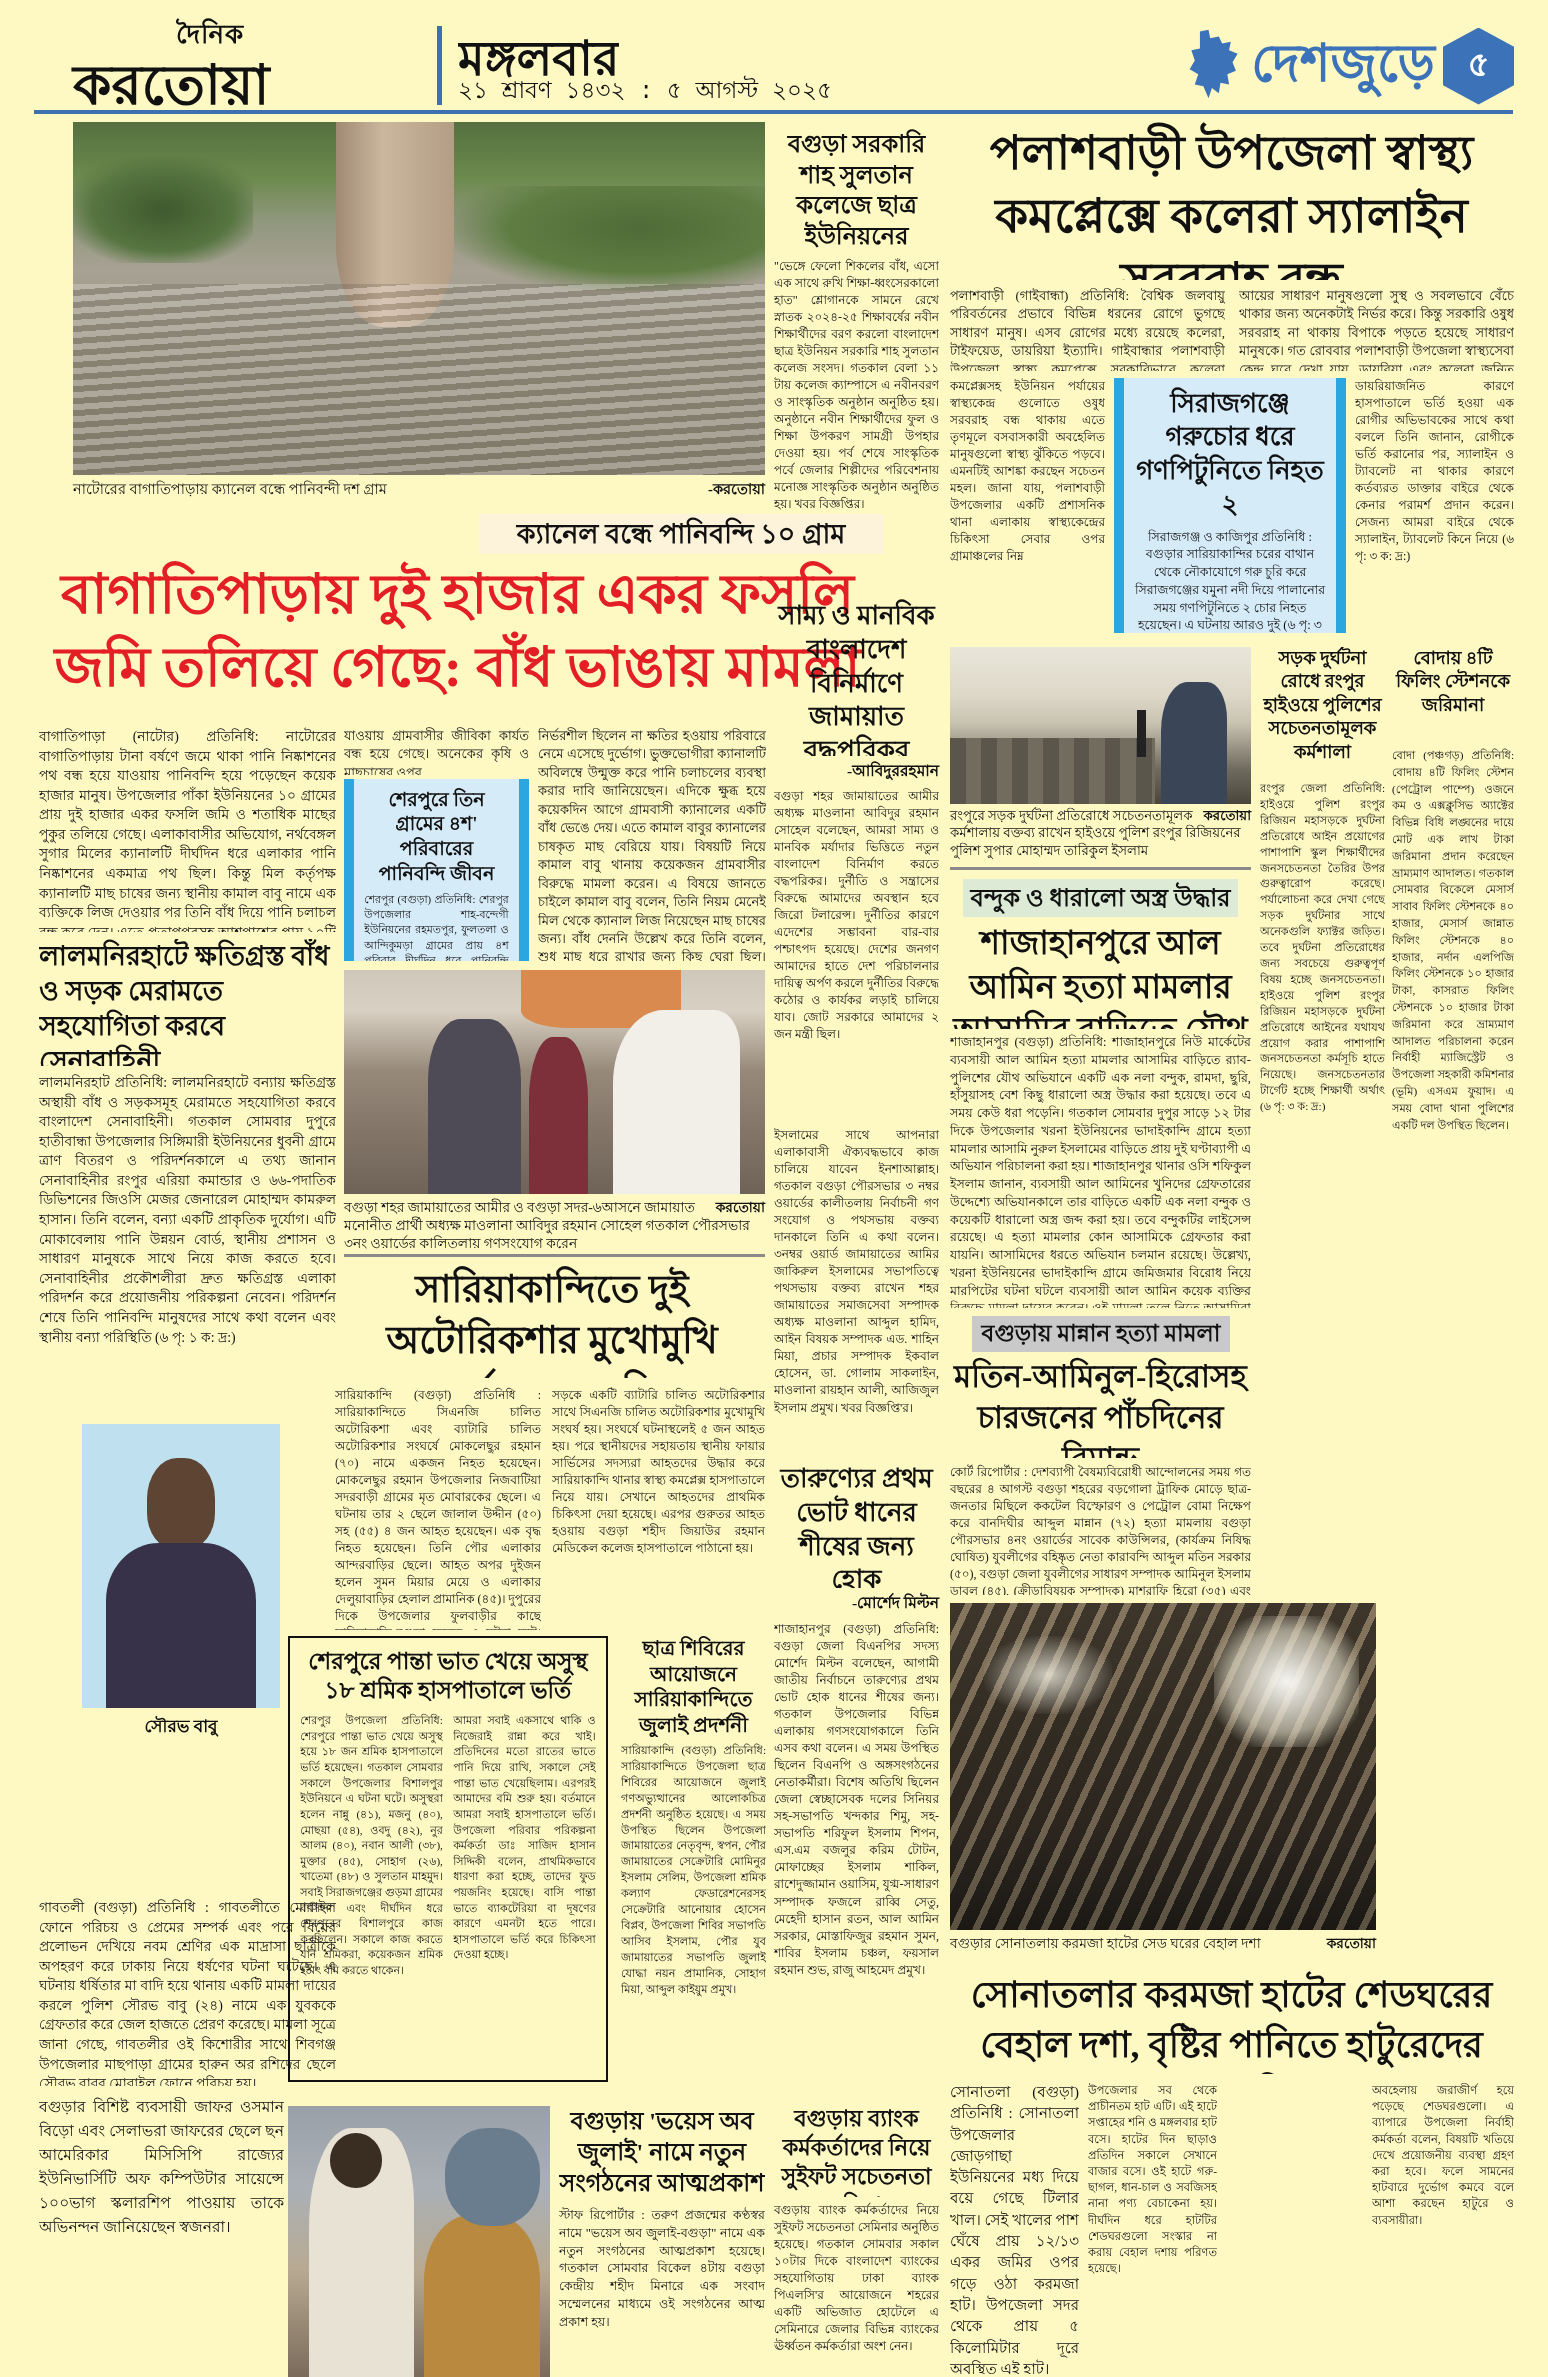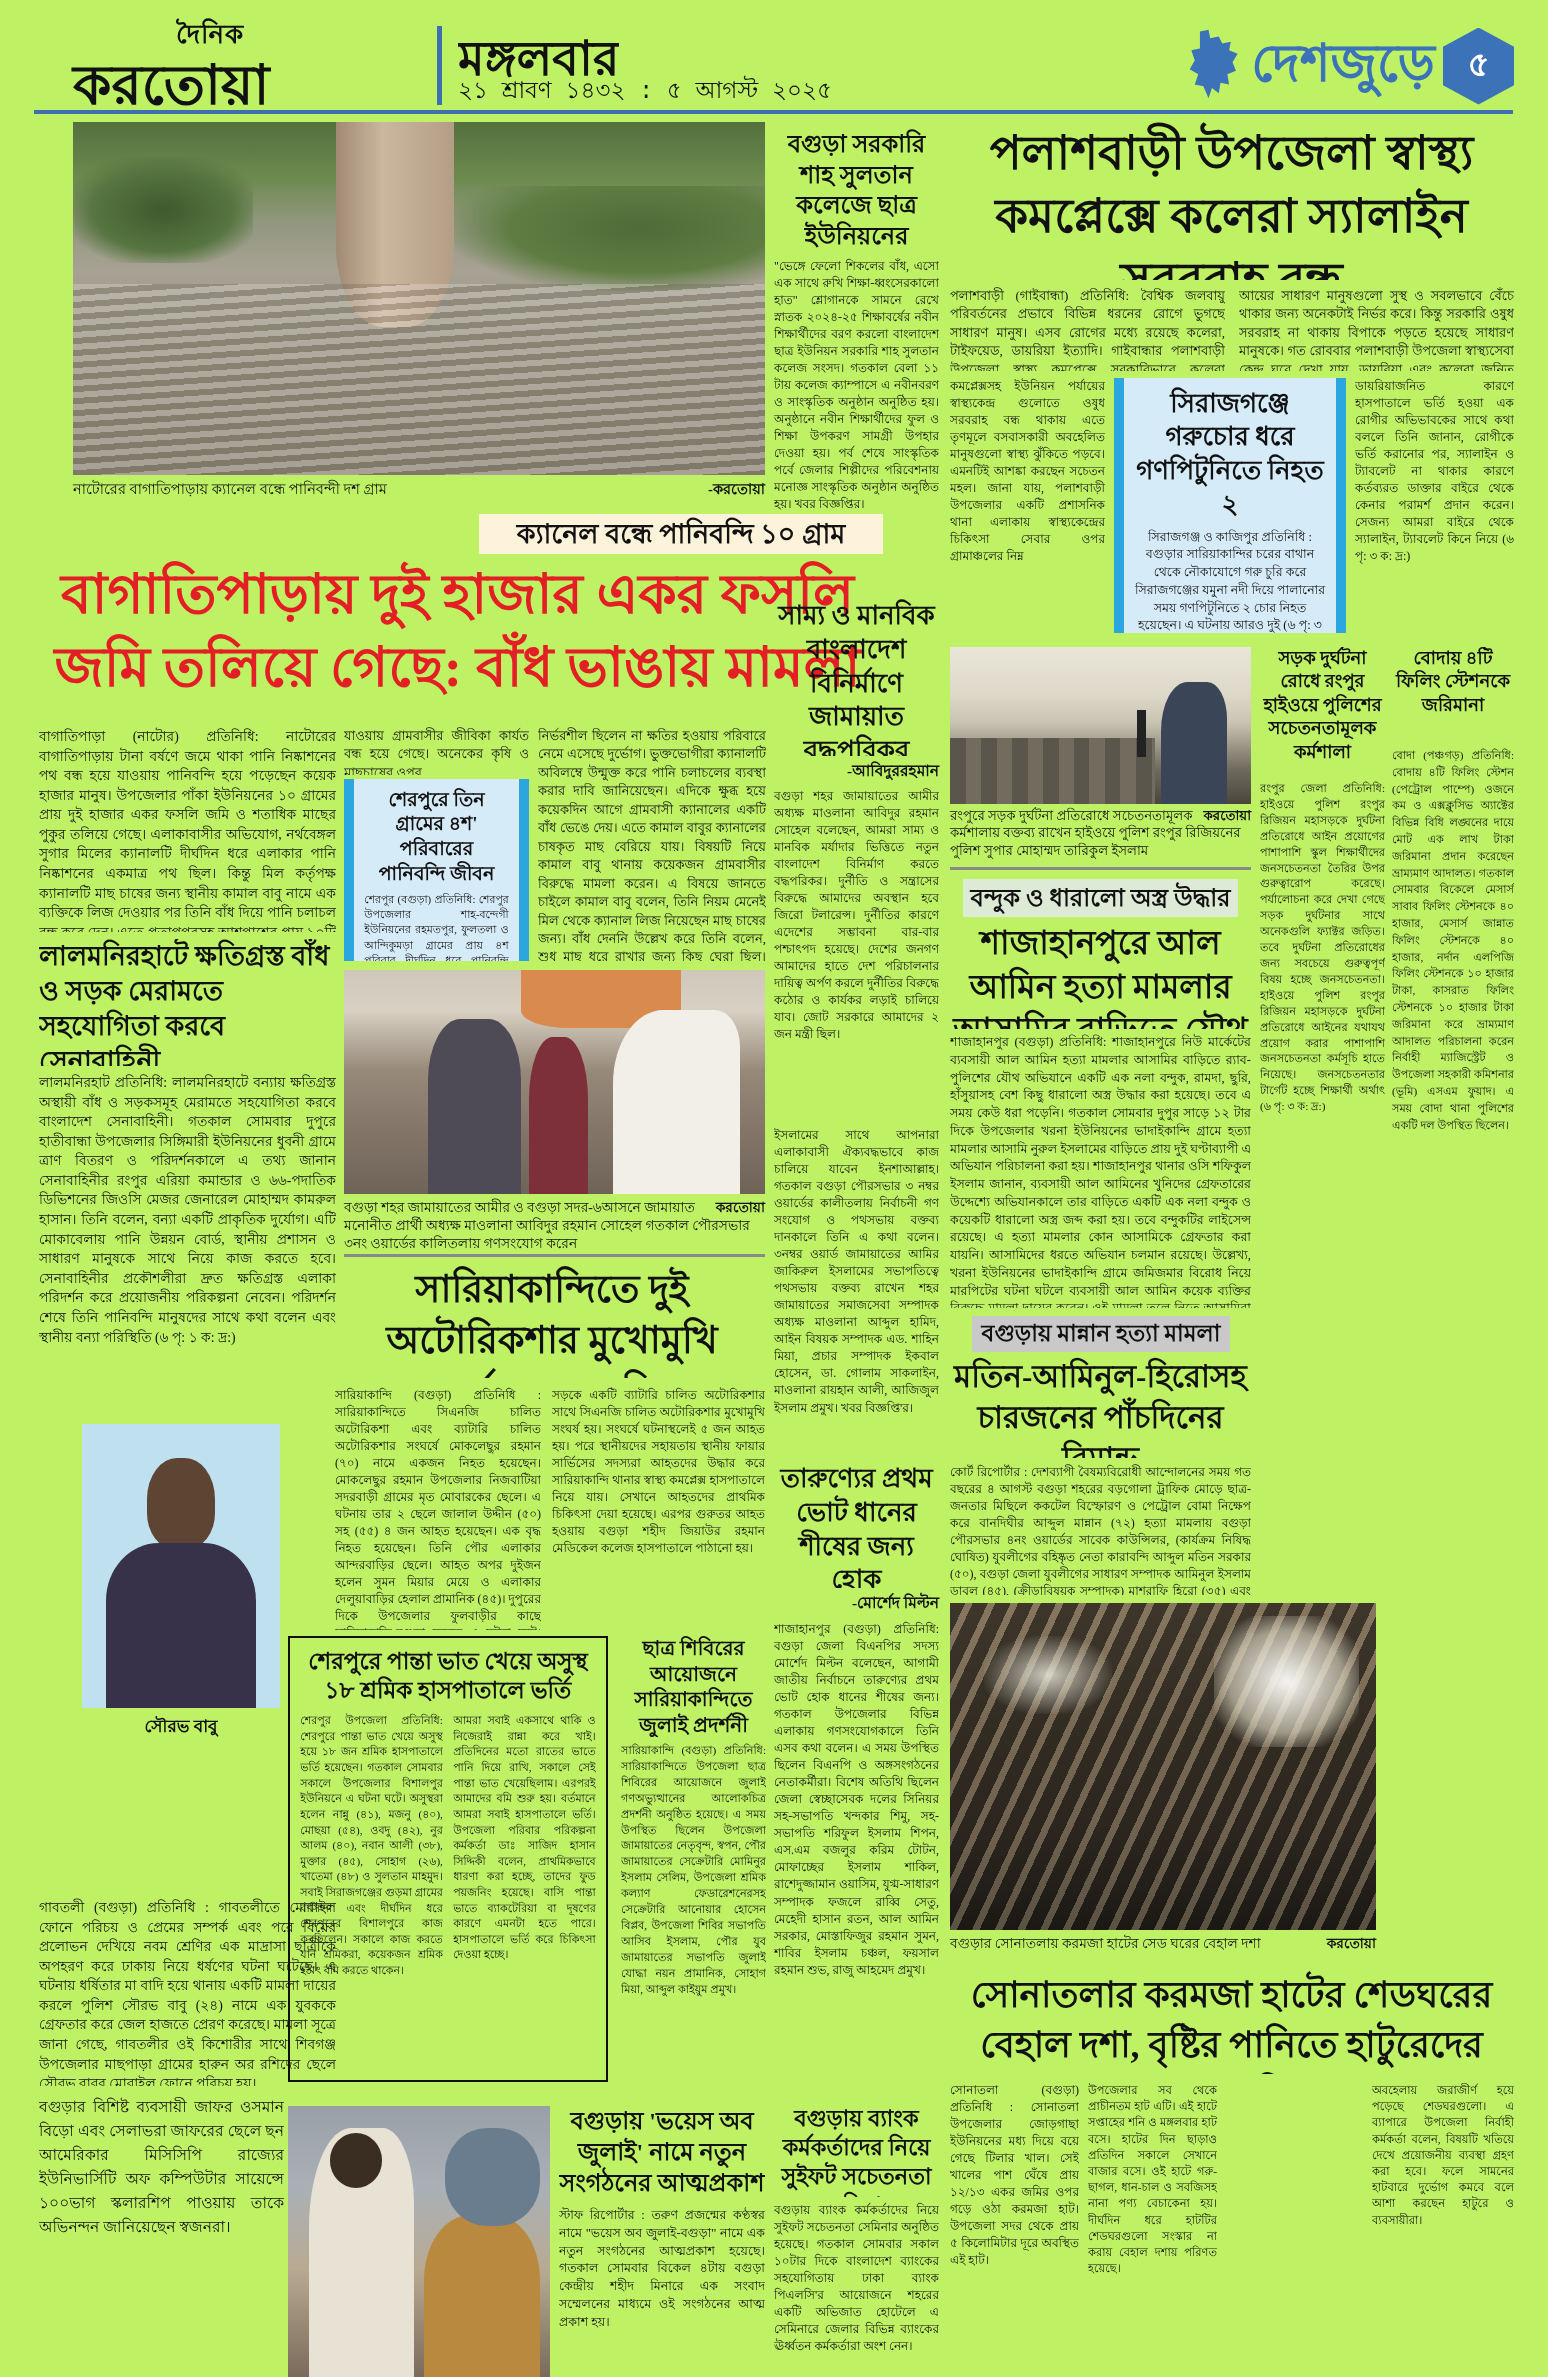--- a/index.html
+++ b/index.html
@@ -1,16 +1,16 @@
 <!DOCTYPE html>
 <html style="font-size:13.8px"><head>
 <meta charset="utf-8">
 <style>
   html,body{margin:0;padding:0;background:#e9e9e9;}
-  .page{position:relative;width:1548px;height:2377px;background:#bef264;overflow:hidden;
+  .page{position:relative;width:1548px;height:2377px;background:#fef9c3;overflow:hidden;
         font-family:"Liberation Serif",serif;color:#111;}
   .abs{position:absolute;}
   .jt{text-align:justify;line-height:1.42;overflow:hidden;}
   .hd{font-weight:bold;text-align:center;overflow:hidden;}
   .hdl{font-weight:bold;overflow:hidden;}
   .cap{font-size:14.6px;line-height:1.3;}
   .credit{float:right;font-weight:bold;}
   .rule{background:#8a8a8a;}
   .bluebox{background:#d6ebf8;border-left:10.3px solid #2ba6de;border-right:10.3px solid #2ba6de;
            box-sizing:border-box;padding:8.6px 10.3px;overflow:hidden;}
@@ -172,18 +172,18 @@
     <div class="abs" style="left:0;top:0;width:100%;height:100%;background:repeating-linear-gradient(115deg,rgba(0,0,0,.42) 0 13.8px,rgba(205,185,150,.28) 13.8px 20.6px);"></div>
     <div class="abs" style="left:62%;top:4%;width:34%;height:40%;background:radial-gradient(ellipse,rgba(255,255,250,.95) 0%,rgba(230,225,205,.6) 55%,transparent 80%);"></div>
     <div class="abs" style="left:8%;top:10%;width:30%;height:24%;background:radial-gradient(ellipse,rgba(240,238,225,.8) 0%,transparent 75%);"></div>
   </div>
   <div class="abs cap" style="left:950px;top:1935px;width:426px;font-size:13.8px;">
     <span class="credit">করতোয়া</span>
     <span>বগুড়ার সোনাতলায় করমজা হাটের সেড ঘরের বেহাল দশা</span>
   </div>
 
   <div class="abs hd" style="left:950px;top:1971px;width:563px;height:103px;font-size:36px;line-height:1.38;">সোনাতলার করমজা হাটের শেডঘরের বেহাল দশা, বৃষ্টির পানিতে হাটুরেদের ভোগান্তি</div>
-  <div class="abs jt" style="left:950px;top:2082px;width:129px;height:292px;font-size:12px;">সোনাতলা (বগুড়া) প্রতিনিধি : সোনাতলা উপজেলার জোড়গাছা ইউনিয়নের মধ্য দিয়ে বয়ে গেছে টিলার খাল। সেই খালের পাশ ঘেঁষে প্রায় ১২/১৩ একর জমির ওপর গড়ে ওঠা করমজা হাট। উপজেলা সদর থেকে প্রায় ৫ কিলোমিটার দূরে অবস্থিত এই হাট।</div>
+  <div class="abs jt" style="left:950px;top:2082px;width:129px;height:292px;font-size:15px;">সোনাতলা (বগুড়া) প্রতিনিধি : সোনাতলা উপজেলার জোড়গাছা ইউনিয়নের মধ্য দিয়ে বয়ে গেছে টিলার খাল। সেই খালের পাশ ঘেঁষে প্রায় ১২/১৩ একর জমির ওপর গড়ে ওঠা করমজা হাট। উপজেলা সদর থেকে প্রায় ৫ কিলোমিটার দূরে অবস্থিত এই হাট।</div>
   <div class="abs jt" style="left:1088px;top:2082px;width:129px;height:292px;font-size:11.4px;">উপজেলার সব থেকে প্রাচীনতম হাট এটি। এই হাটে সপ্তাহের শনি ও মঙ্গলবার হাট বসে। হাটের দিন ছাড়াও প্রতিদিন সকালে সেখানে বাজার বসে। ওই হাটে গরু-ছাগল, ধান-চাল ও সবজিসহ নানা পণ্য বেচাকেনা হয়। দীর্ঘদিন ধরে হাটটির শেডঘরগুলো সংস্কার না করায় বেহাল দশায় পরিণত হয়েছে।</div>
   <div class="abs jt" style="left:1372px;top:2082px;width:142px;height:292px;font-size:11.4px;">অবহেলায় জরাজীর্ণ হয়ে পড়েছে শেডঘরগুলো। এ ব্যাপারে উপজেলা নির্বাহী কর্মকর্তা বলেন, বিষয়টি খতিয়ে দেখে প্রয়োজনীয় ব্যবস্থা গ্রহণ করা হবে। ফলে সামনের হাটবারে দুর্ভোগ কমবে বলে আশা করছেন হাটুরে ও ব্যবসায়ীরা।</div>
 
 </div>
 
 
 </body></html>

